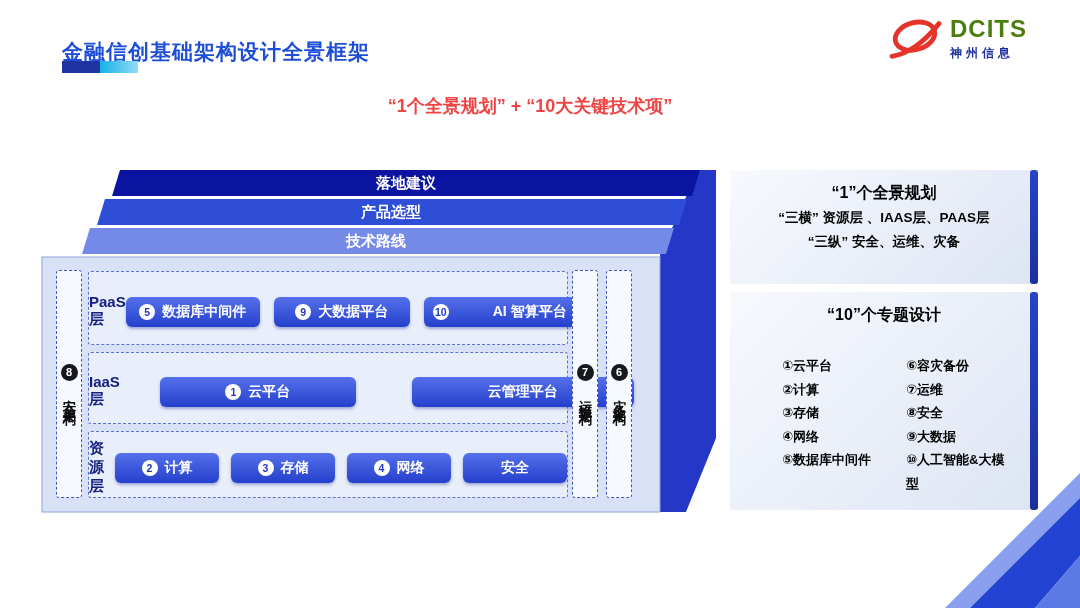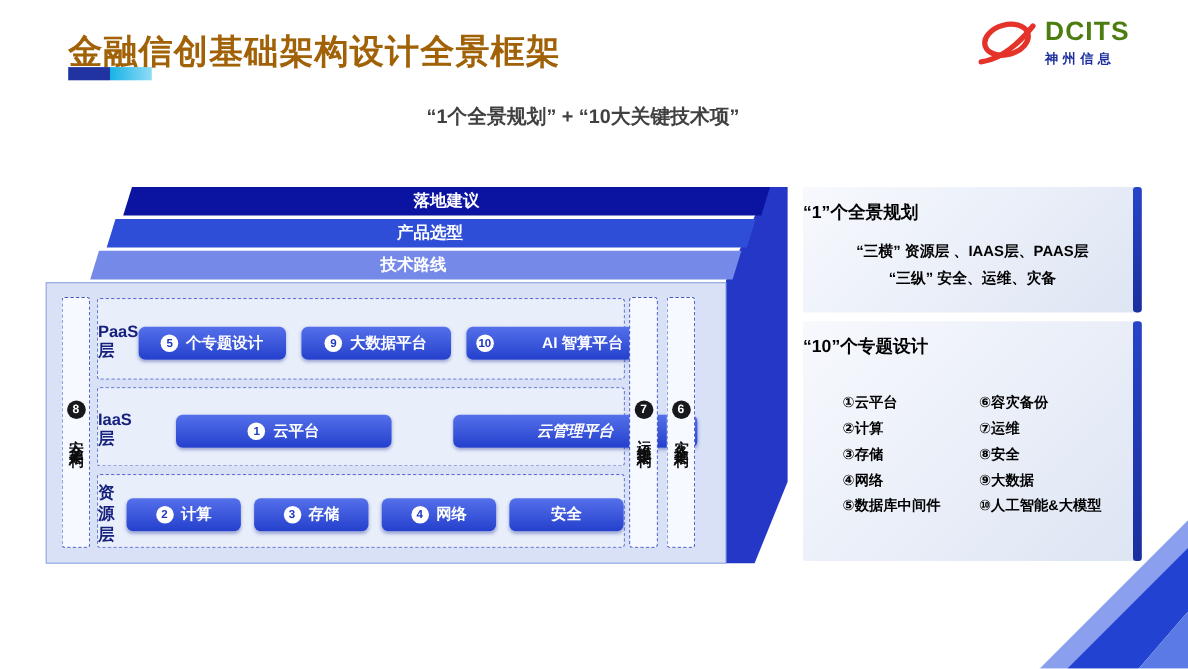--- a/index.html
+++ b/index.html
@@ -1,31 +1,31 @@
 <!DOCTYPE html>
 <html><head>
 <meta charset="utf-8">
 <style>
   * { margin:0; padding:0; box-sizing:border-box; }
   html,body { background:#fff; }
   body { font-family:"Liberation Sans","DejaVu Sans",sans-serif; }
   .slide { position:relative; width:1080px; height:608px; background:#fff; overflow:hidden; }
 
   
-  .title { position:absolute; left:62px; top:26px; font-size:31px; font-weight:bold; color:#a16207; letter-spacing:1px; }
+  .title { position:absolute; left:62px; top:38px; font-size:21px; font-weight:bold; color:#1d4ed8; letter-spacing:1px; }
   .title-underline { position:absolute; left:62px; top:61px; display:flex; }
   .title-underline .seg1 { width:38px; height:12px; background:#2133a0; }
   .title-underline .seg2 { width:38px; height:12px; background:linear-gradient(90deg,#17b2e6,#8fdcf6); }
 
   .logo { position:absolute; left:888px; top:14px; display:flex; align-items:center; gap:8px; }
   .logo-text { display:flex; flex-direction:column; align-items:flex-start; }
   .brand { font-size:24px; font-weight:bold; color:#4d7c0f; letter-spacing:1px; line-height:26px; }
   .company { font-size:12px; font-weight:bold; color:#1d2f9e; letter-spacing:4px; margin-top:3px; }
 
-  .subtitle { position:absolute; left:0; top:94px; width:1060px; text-align:center; font-size:18px; font-weight:bold; color:#404040; }
+  .subtitle { position:absolute; left:0; top:94px; width:1060px; text-align:center; font-size:18px; font-weight:bold; color:#ef4444; }
 
   
   .bg-svg { position:absolute; left:0; top:0; width:1080px; height:608px; z-index:0; }
 
   
   .bar-label { position:absolute; width:588px; text-align:center; font-size:15px; font-weight:bold; color:#ffffff; line-height:22px; z-index:2; }
   .bl0 { left:112px; top:172px; }
   .bl1 { left:97px; top:201px; }
   .bl2 { left:82px; top:230px; }
 
@@ -50,36 +50,36 @@
   .sec2 { top:431px; height:67px; }
   .sec-title { font-weight:bold; color:#15217c; font-size:15px; margin-top:5px; }
   .btn-row { display:flex; justify-content:center; width:100%; margin-top:7px; }
   .sec0 .btn-row { gap:14px; }
   .sec1 .btn-row { gap:56px; }
   .sec2 .btn-row { gap:12px; }
   .btn { height:30px; border-radius:6px; background:linear-gradient(180deg,#5570ea,#2440cc);
          color:#fff; font-weight:bold; font-size:14px; display:flex; align-items:center;
          justify-content:center; gap:7px; box-shadow:0 2px 3px rgba(20,40,140,0.35); }
   .w134 { width:134px; } .w136 { width:136px; } .w152 { width:152px;gap:44px; }
-  .w196 { width:196px; } .w198 { width:222px;font-style:italic; } .w104 { width:104px; }
+  .w196 { width:196px; } .w198 { width:222px; } .w104 { width:104px; }
   .num-badge { width:16px; height:16px; border-radius:50%; background:#ffffff; color:#2038c0;
                font-size:10.5px; font-weight:bold; display:flex; align-items:center; justify-content:center; flex:0 0 auto; }
 
   
   .panel { position:absolute; left:730px; width:308px; border-radius:2px;
            background:linear-gradient(135deg,#f7f9fd 0%,#e9eef8 55%,#dde5f3 100%); z-index:2; }
   .panelA { top:170px; height:114px; }
   .panelB { top:292px; height:218px; }
   .panel-accent { position:absolute; right:0; top:0; width:8px; height:100%;
                   background:linear-gradient(180deg,#2743c8,#1b2f9e); border-radius:3px; }
-  .panel-title { text-align:left; font-weight:bold; font-size:16px; color:#000; margin-top:13px; }
-  .panel-lines { margin-top:13px; text-align:center; font-weight:bold; font-size:13.5px; color:#000; line-height:24px; }
+  .panel-title { text-align:center; font-weight:bold; font-size:16px; color:#000; margin-top:13px; }
+  .panel-lines { margin-top:2px; text-align:center; font-weight:bold; font-size:13.5px; color:#000; line-height:24px; }
   .cols { position:absolute; top:62px; left:36px; right:22px; display:flex; }
   .col { font-weight:bold; font-size:13px; color:#000; line-height:23.5px; }
-  .col1 { width:124px; }
+  .col1 { width:124px;margin-left:16px; }
   .col2 { flex:1; }
 </style>
 </head>
 <body>
 
 <div class="slide">
 
   <svg class="bg-svg" viewBox="0 0 1080 608">
 
     <polygon points="698,170 716,170 716,438 686,512 660,512 660,255" fill="#2437c6"></polygon>
@@ -121,21 +121,21 @@
   <div class="strip s-left">
     <span class="strip-num">8</span>
     <span class="strip-label">安全架构</span>
   </div>
 
   <div class="sec sec0">
     <div class="sec-title">PaaS层</div>
     <div class="btn-row">
       <div class="btn w134">
         <span class="num-badge">5</span>
-        <span>个专题设计</span>
+        <span>数据库中间件</span>
       </div>
       <div class="btn w136">
         <span class="num-badge">9</span>
         <span>大数据平台</span>
       </div>
       <div class="btn w152">
         <span class="num-badge">10</span>
         <span>AI 智算平台</span>
       </div>
     </div>

